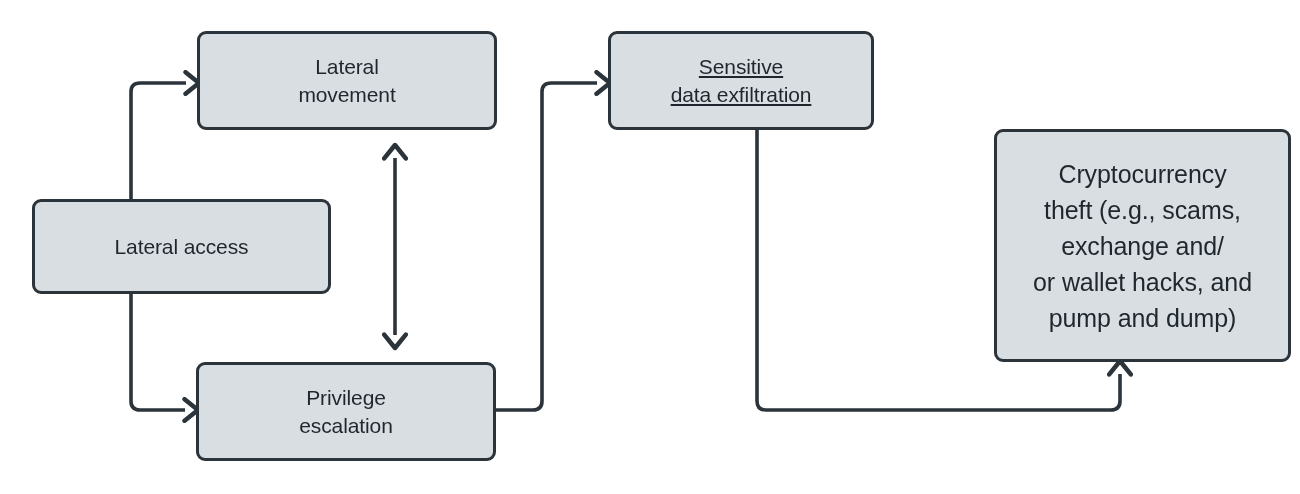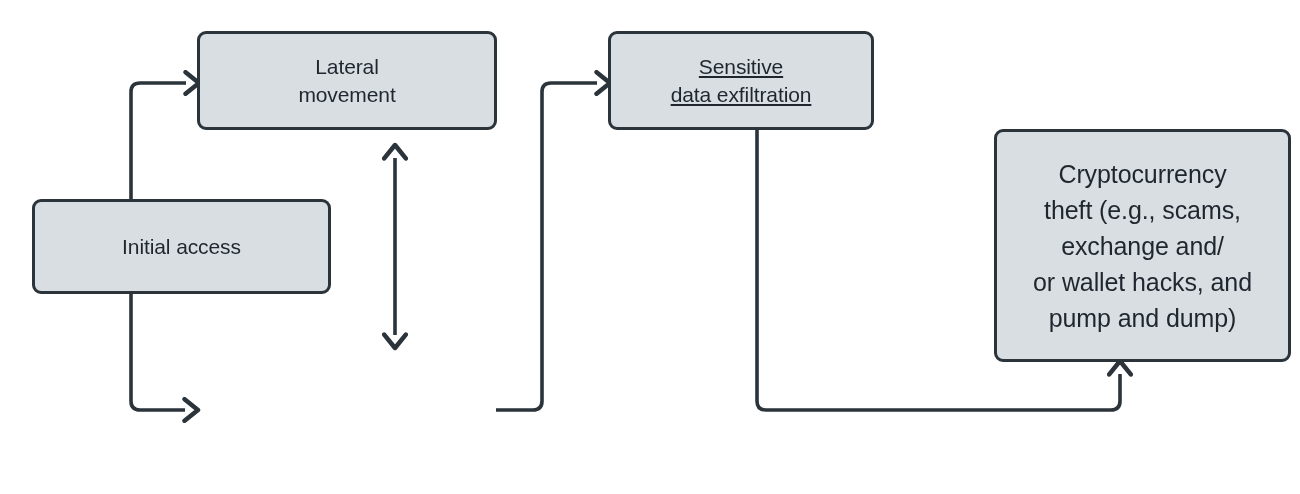--- a/index.html
+++ b/index.html
@@ -73,28 +73,32 @@
 
       <path d="M 395 158 L 395 335" marker-start="url(#arrow-start)" marker-end="url(#arrow-end)"></path>
 
       <path d="M 496 410 L 533 410 Q 542 410 542 401 L 542 92 Q 542 83 551 83 L 597 83" marker-end="url(#arrow-end)"></path>
 
       <path d="M 757 130 L 757 401 Q 757 410 766 410 L 1111 410 Q 1120 410 1120 401 L 1120 374" marker-end="url(#arrow-end)"></path>
     </g>
   </svg>
 
   <div class="node" style="left:32px; top:199px; width:299px; height:95px;">
-    <span class="node-label">Initial access</span>
+    <span class="node-label">Lateral access</span>
   </div>
 
   <div class="node" style="left:197px; top:31px; width:300px; height:99px;">
     <span class="node-label">Lateral
 movement</span>
   </div>
 
+  <div class="node" style="left:196px; top:362px; width:300px; height:99px;">
+    <span class="node-label">Privilege
+escalation</span>
+  </div>
 
   <div class="node" style="left:608px; top:31px; width:266px; height:99px;text-decoration:underline;">
     <span class="node-label">Sensitive
 data exfiltration</span>
   </div>
 
   <div class="node node-crypto" style="left:970px; top:129px; width:297px; height:233px;margin-left:24px;">
     <span class="node-label">Cryptocurrency
 theft (e.g., scams,
 exchange and/

